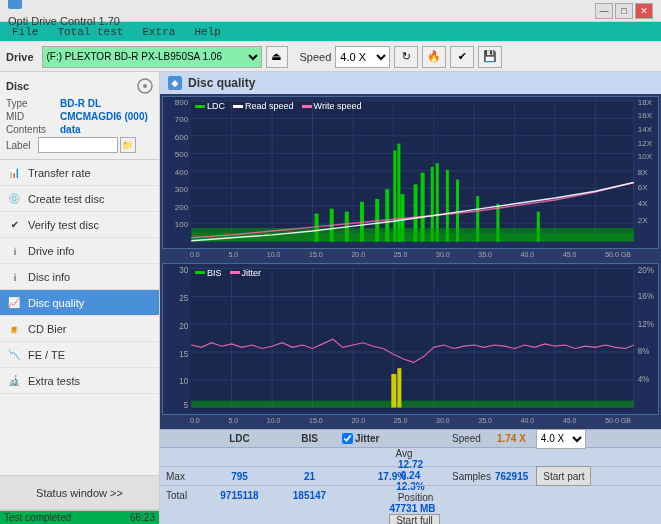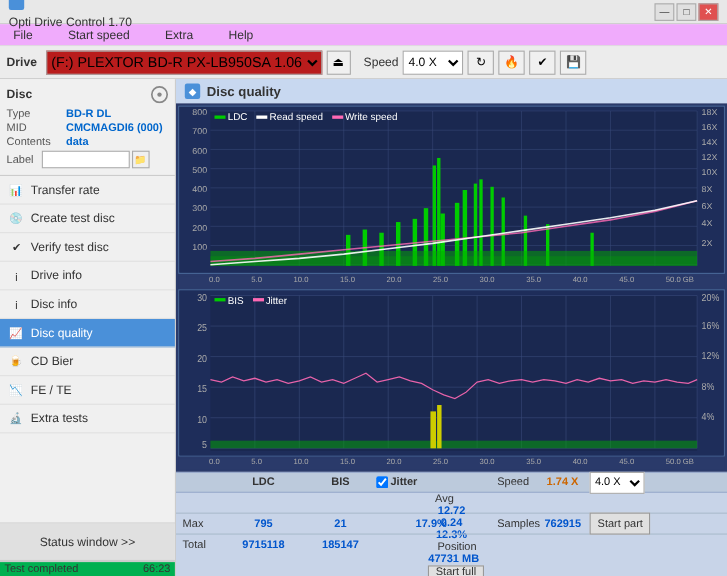--- a/index.html
+++ b/index.html
@@ -8,27 +8,27 @@
     
     .title-bar { background: #e8e8e8; height: 22px; display: flex; align-items: center; justify-content: space-between; padding: 0 8px; border-bottom: 1px solid #ccc; }
     .title-bar-left { display: flex; align-items: flex-start; gap: 6px; flex-direction: column; }
     .title-bar-icon { width: 14px; height: 14px; background: #4a90d9; border-radius: 2px; }
     .title-bar-text { font-size: 11px; color: #333; }
     .title-bar-controls { display: flex; gap: 2px; }
     .tb-btn { width: 18px; height: 16px; background: #e0e0e0; border: 1px solid #aaa; font-size: 9px; display: flex; align-items: center; justify-content: center; cursor: pointer; color: #333; }
     .tb-btn.close { background: #e05050; color: white; }
 
     
-    .menu-bar { background: #f0abfc; height: 20px; display: flex; align-items: center; padding: 0 4px; border-bottom: 1px solid #ddd; gap: 16px; }
+    .menu-bar { background: #14b8a6; height: 20px; display: flex; align-items: center; padding: 0 4px; border-bottom: 1px solid #ddd; gap: 3px; font-family: Liberation Mono, monospace; }
     .menu-item { padding: 2px 8px; cursor: pointer; font-size: 11px; color: #333; }
 
     
     .toolbar { background: #ececec; height: 30px; display: flex; align-items: center; padding: 0 6px; border-bottom: 1px solid #ccc; gap: 4px; }
     .toolbar-label { font-size: 11px; font-weight: bold; color: #333; margin-right: 4px; }
-    .drive-select { height: 22px; font-size: 13px; background: #b91c1c; border: 1px solid #aaa; min-width: 220px; }
+    .drive-select { height: 22px; font-size: 10px; background: #86efac; border: 1px solid #aaa; min-width: 220px; }
     .eject-btn { width: 22px; height: 22px; background: #f0f0f0; border: 1px solid #aaa; display: flex; align-items: center; justify-content: center; cursor: pointer; }
     .speed-label { font-size: 11px; color: #333; margin-left: 8px; }
     .speed-select { height: 22px; font-size: 11px; background: white; border: 1px solid #aaa; width: 55px; }
     .toolbar-icon-btn { width: 24px; height: 22px; background: #f0f0f0; border: 1px solid #aaa; display: flex; align-items: center; justify-content: center; cursor: pointer; }
 
     
     .main { display: flex; height: calc(524px - 22px - 20px - 30px); }
 
     
     .sidebar { width: 160px; background: #f0f0f0; border-right: 1px solid #ccc; display: flex; flex-direction: column; }
@@ -93,21 +93,21 @@
   </div>
   <div class="title-bar-controls">
     <div class="tb-btn">—</div>
     <div class="tb-btn">□</div>
     <div class="tb-btn close">✕</div>
   </div>
 </div>
 
 <div class="menu-bar">
   <span class="menu-item">File</span>
-  <span class="menu-item">Start speed</span>
+  <span class="menu-item">Total test</span>
   <span class="menu-item">Extra</span>
   <span class="menu-item">Help</span>
 </div>
 
 <div class="toolbar">
   <span class="toolbar-label">Drive</span>
   <select class="drive-select">
     <option>(F:)  PLEXTOR BD-R  PX-LB950SA 1.06</option>
   </select>
   <div class="eject-btn">⏏</div>

